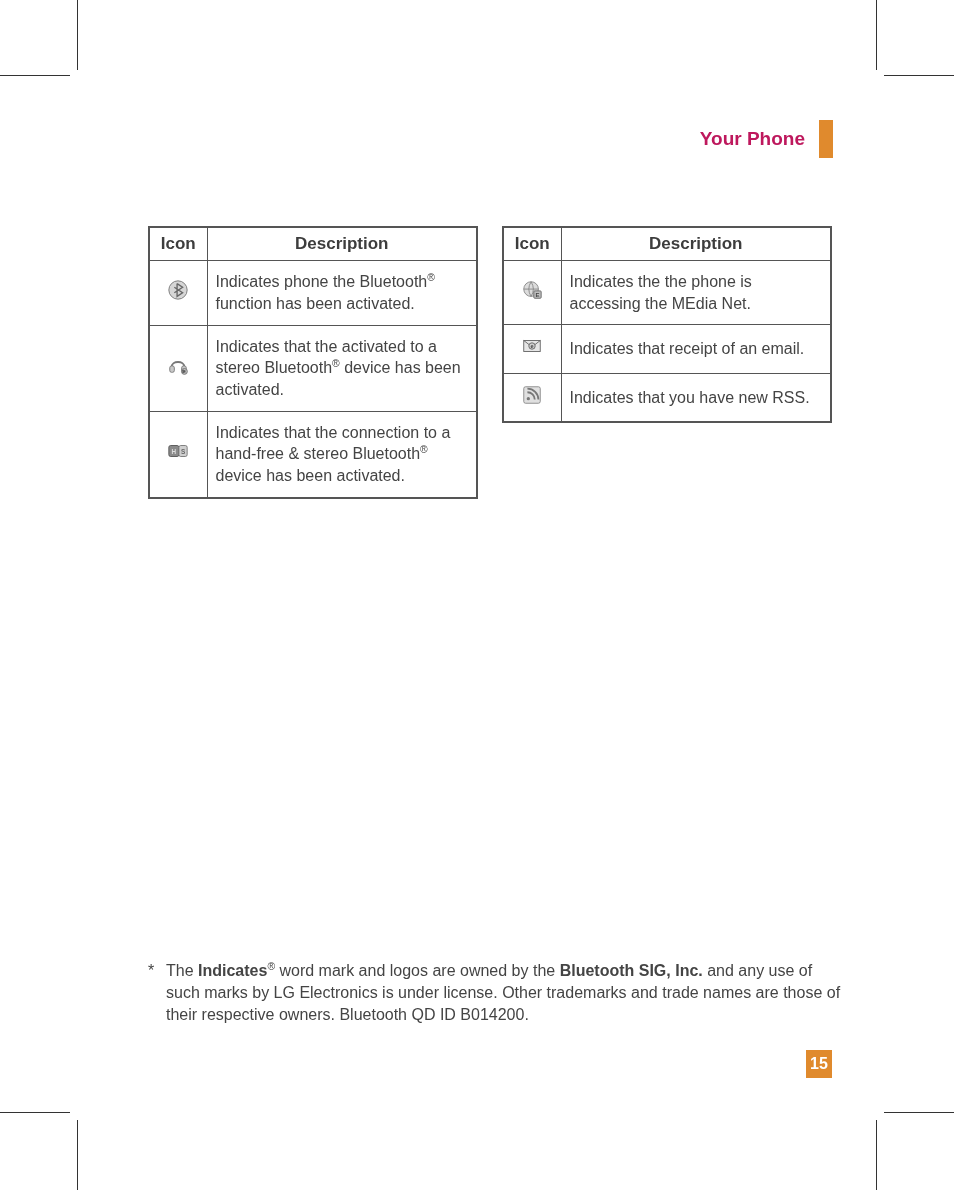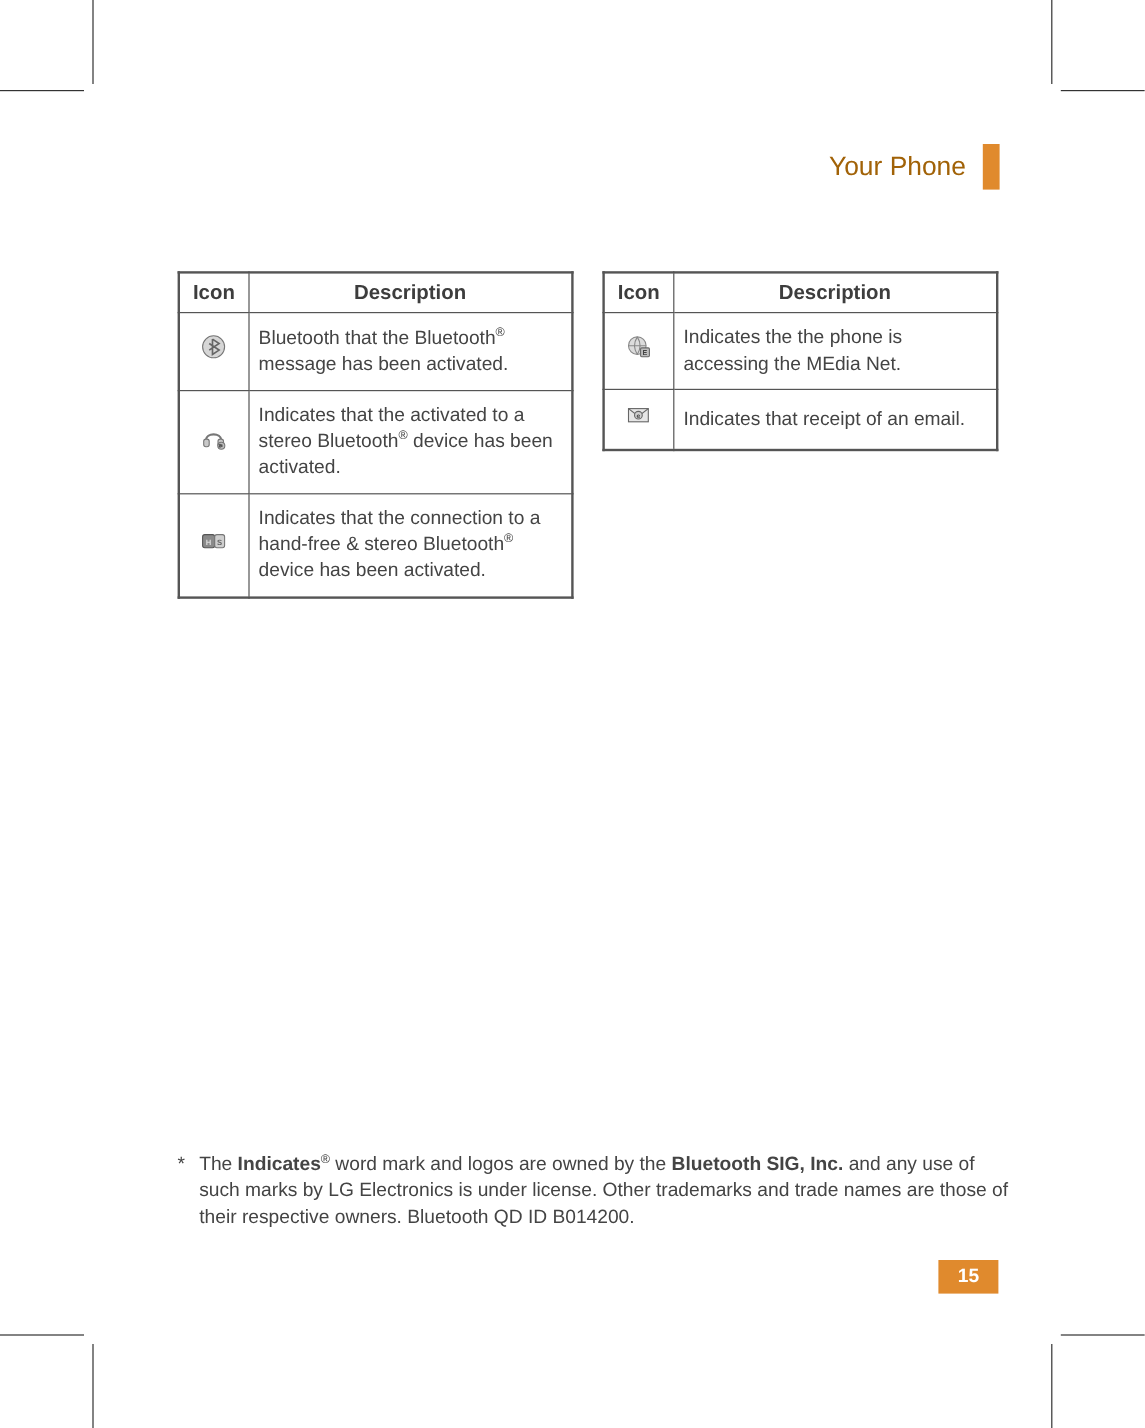--- a/index.html
+++ b/index.html
@@ -26,23 +26,23 @@
     width: 685px;
   }
 
   .header-row {
     display: flex;
     justify-content: flex-end;
     align-items: center;
     margin-bottom: 68px;
   }
   .section-title {
-    font-weight: 400;
-    font-size: 22px;
-    color: #a16207;
+    font-weight: 700;
+    font-size: 19px;
+    color: #be185d;
     letter-spacing: 0px;
     font-family: "Arial Narrow", "Helvetica Neue Condensed", Arial, sans-serif;
   }
   .accent-bar {
     width: 14px;
     height: 38px;
     background: #e08a2d;
     margin-left: 14px;
   }
 
@@ -99,21 +99,21 @@
     font-family: "Arial Narrow", "Helvetica Neue Condensed", Arial, sans-serif;
     display: flex;
   }
   .footnote .star { width: 18px; flex: 0 0 18px; }
   .sup { font-size: 0.65em; vertical-align: super; }
 
   .page-num {
     position: absolute;
     right: 122px;
     top: 1050px;
-    width: 50px;
+    width: 26px;
     height: 28px;
     background: #e08a2d;
     color: #fff;
     font-weight: 700;
     font-size: 16px;
     display: flex;
     align-items: center;
     justify-content: center;
     font-family: "Arial Narrow", Arial, sans-serif;
   }
@@ -151,21 +151,21 @@
         </tr>
       </thead>
       <tbody>
         <tr>
           <td class="icon-cell"><span class="icon-box">
             <svg viewBox="0 0 24 24">
                   <circle cx="12" cy="12" r="10" fill="#d6d6d6" stroke="#777" stroke-width="1"></circle>
                   <path d="M11 5 L11 19 L17 15 L8 9 M11 5 L17 9 L8 15" stroke="#666" stroke-width="1.5" fill="none"></path>
                 </svg>
           </span></td>
-          <td><span>Bluetooth that the Bluetooth</span><span class="sup">®</span><span> message has been activated.</span></td>
+          <td><span>Indicates phone the Bluetooth</span><span class="sup">®</span><span> function has been activated.</span></td>
         </tr>
         <tr>
           <td class="icon-cell"><span class="icon-box">
             <svg viewBox="0 0 24 24">
                   <path d="M5 14 C5 7 19 7 19 14" fill="none" stroke="#777" stroke-width="2"></path>
                   <rect x="3" y="13" width="5" height="7" rx="2" fill="#c9c9c9" stroke="#777"></rect>
                   <rect x="16" y="13" width="5" height="7" rx="2" fill="#c9c9c9" stroke="#777"></rect>
                   <circle cx="19" cy="19" r="3.2" fill="#bdbdbd" stroke="#777"></circle>
                   <path d="M17.5 17.5 L17.5 20.5 L20 19.5 L16.5 18 M17.5 17.5 L20 18.5 L16.5 20" stroke="#555" stroke-width="0.9" fill="none"></path>
                 </svg>
@@ -213,20 +213,31 @@
           <td class="icon-cell"><span class="icon-box">
             <svg viewBox="0 0 24 24">
                   <rect x="3" y="6" width="18" height="12" fill="#e6e6e6" stroke="#666"></rect>
                   <path d="M3 6 L12 13 L21 6" fill="none" stroke="#666"></path>
                   <circle cx="12" cy="12" r="3.5" fill="#cfcfcf" stroke="#666"></circle>
                   <text x="12" y="14.5" text-anchor="middle" font-size="6" fill="#444" font-weight="bold">e</text>
                 </svg>
           </span></td>
           <td>Indicates that receipt of an email.</td>
         </tr>
+        <tr>
+          <td class="icon-cell"><span class="icon-box">
+            <svg viewBox="0 0 24 24">
+                  <rect x="3" y="3" width="18" height="18" rx="2" fill="#e0e0e0" stroke="#888"></rect>
+                  <circle cx="8" cy="16" r="1.8" fill="#777"></circle>
+                  <path d="M7 9 A8 8 0 0 1 15 17" fill="none" stroke="#777" stroke-width="2"></path>
+                  <path d="M7 5 A12 12 0 0 1 19 17" fill="none" stroke="#777" stroke-width="2"></path>
+                </svg>
+          </span></td>
+          <td>Indicates that you have new RSS.</td>
+        </tr>
       </tbody>
     </table>
 
   </div>
 </div>
 
 <div class="footnote">
   <span class="star">*</span>
   <span>
     <span>The </span><b>Indicates</b><span class="sup">®</span><span> word mark and logos are owned by the </span><b>Bluetooth SIG, Inc.</b><span> and any use of such marks by LG Electronics is under license. Other trademarks and trade names are those of their respective owners. Bluetooth QD ID B014200.</span>

